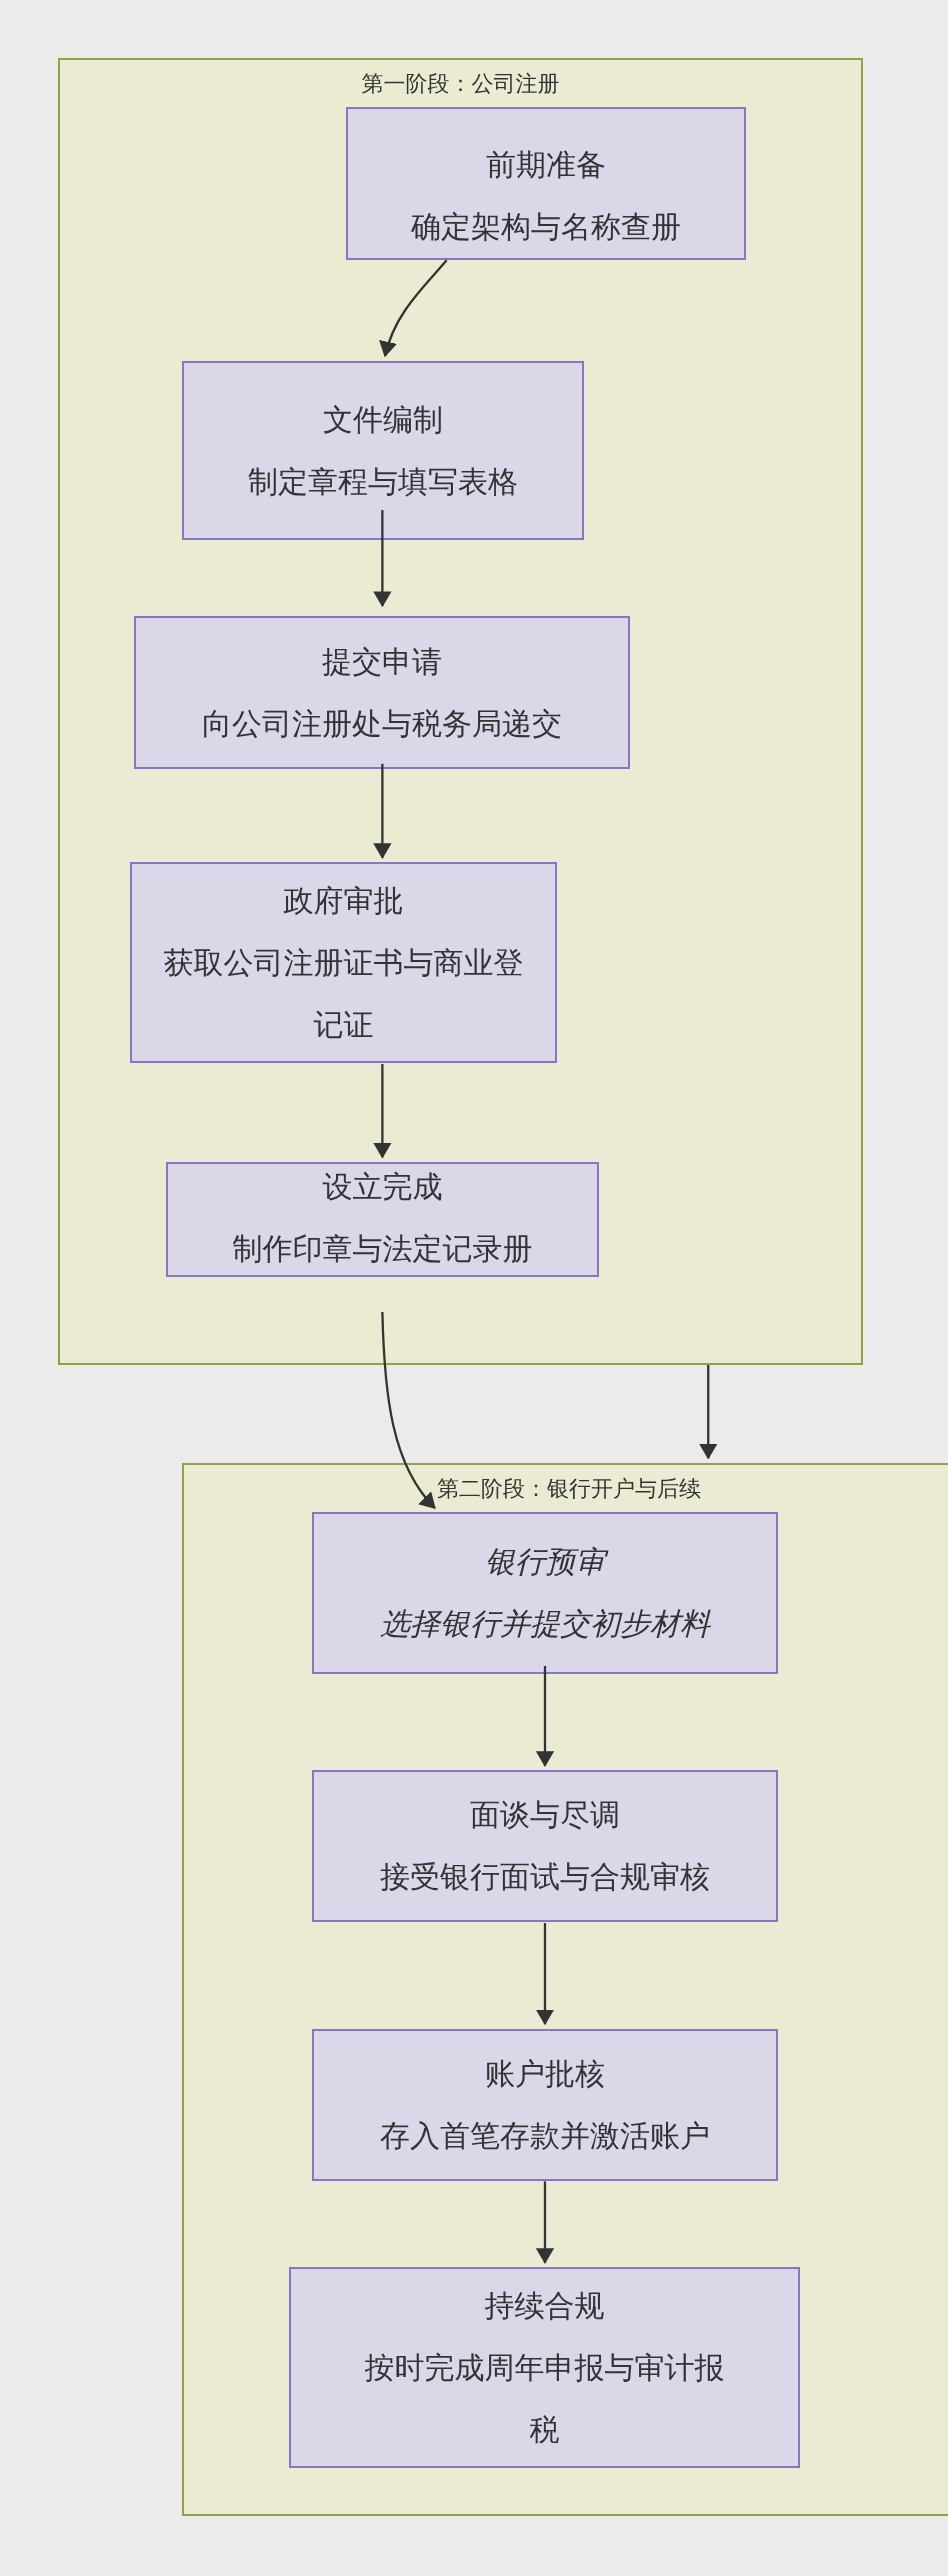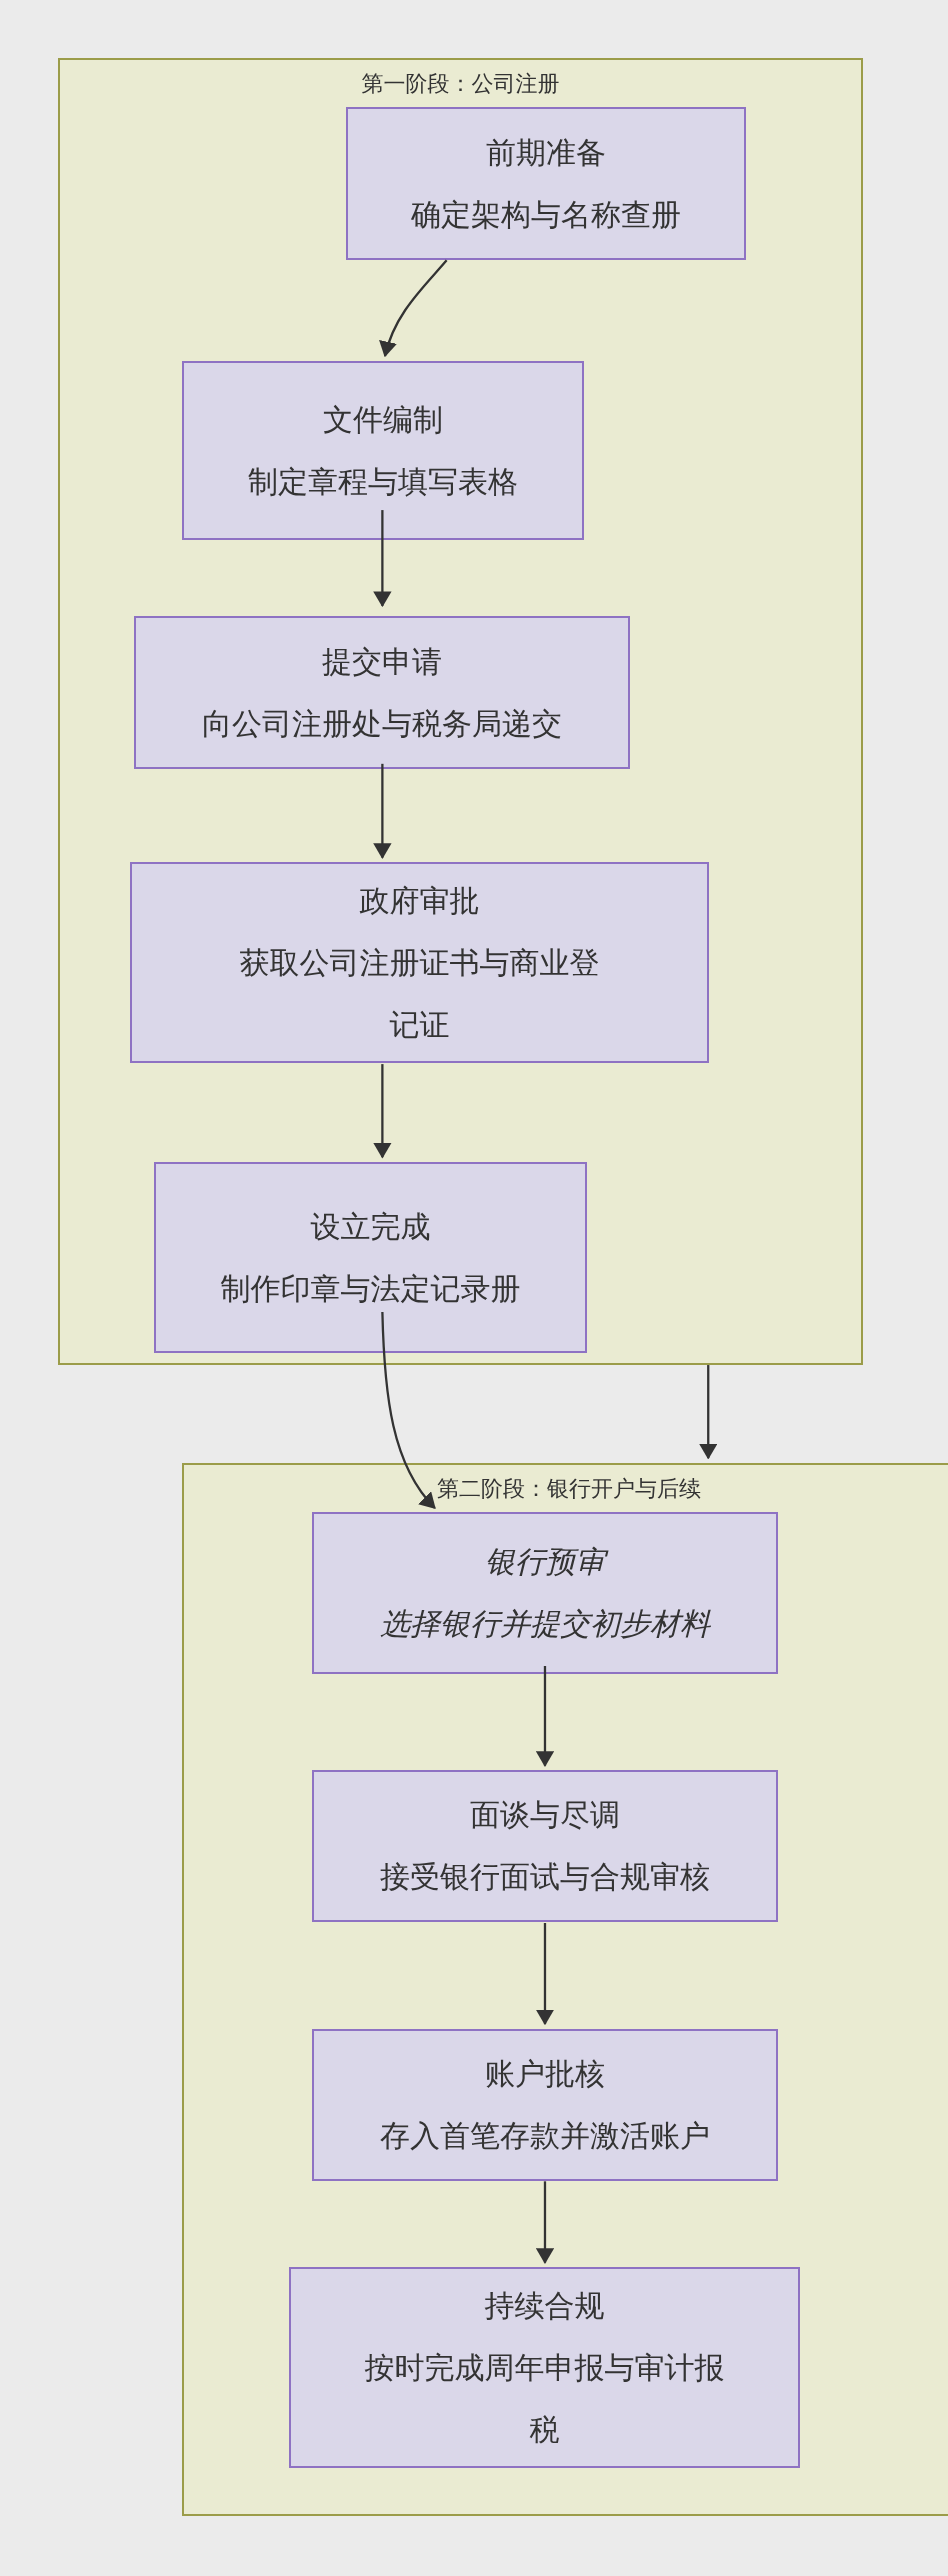--- a/index.html
+++ b/index.html
@@ -72,45 +72,45 @@
 <div class="canvas">
 
   <div class="cluster" style="left:58px;top:58px;width:805px;height:1307px;">
     <div class="cluster-title">第一阶段：公司注册</div>
   </div>
 
   <div class="cluster" style="left:182px;top:1463px;width:774px;height:1053px;">
     <div class="cluster-title">第二阶段：银行开户与后续</div>
   </div>
 
-  <div class="node" style="left:346px;top:107px;width:400px;height:153px;">
+  <div class="node" style="left:346px;top:107px;width:400px;height:153px;justify-content:flex-end;">
     <span class="nline">前期准备</span>
     <span class="nline">确定架构与名称查册</span>
     <span class="nline"></span>
   </div>
 
   <div class="node" style="left:182px;top:361px;width:402px;height:179px;">
     <span class="nline">文件编制</span>
     <span class="nline">制定章程与填写表格</span>
     <span class="nline"></span>
   </div>
 
   <div class="node" style="left:134px;top:610px;width:496px;height:153px;margin-top:6px;">
     <span class="nline">提交申请</span>
     <span class="nline">向公司注册处与税务局递交</span>
     <span class="nline"></span>
   </div>
 
-  <div class="node" style="left:130px;top:862px;width:579px;height:201px;">
+  <div class="node" style="left:130px;top:862px;width:427px;height:201px;">
     <span class="nline">政府审批</span>
     <span class="nline">获取公司注册证书与商业登</span>
     <span class="nline">记证</span>
   </div>
 
-  <div class="node" style="left:154px;top:1162px;width:433px;height:191px;">
+  <div class="node" style="left:166px;top:1162px;width:433px;height:115px;font-family:Liberation Mono, monospace;">
     <span class="nline">设立完成</span>
     <span class="nline">制作印章与法定记录册</span>
     <span class="nline"></span>
   </div>
 
   <div class="node" style="left:312px;top:1512px;width:466px;height:162px;font-style:italic;">
     <span class="nline">银行预审</span>
     <span class="nline">选择银行并提交初步材料</span>
     <span class="nline"></span>
   </div>

